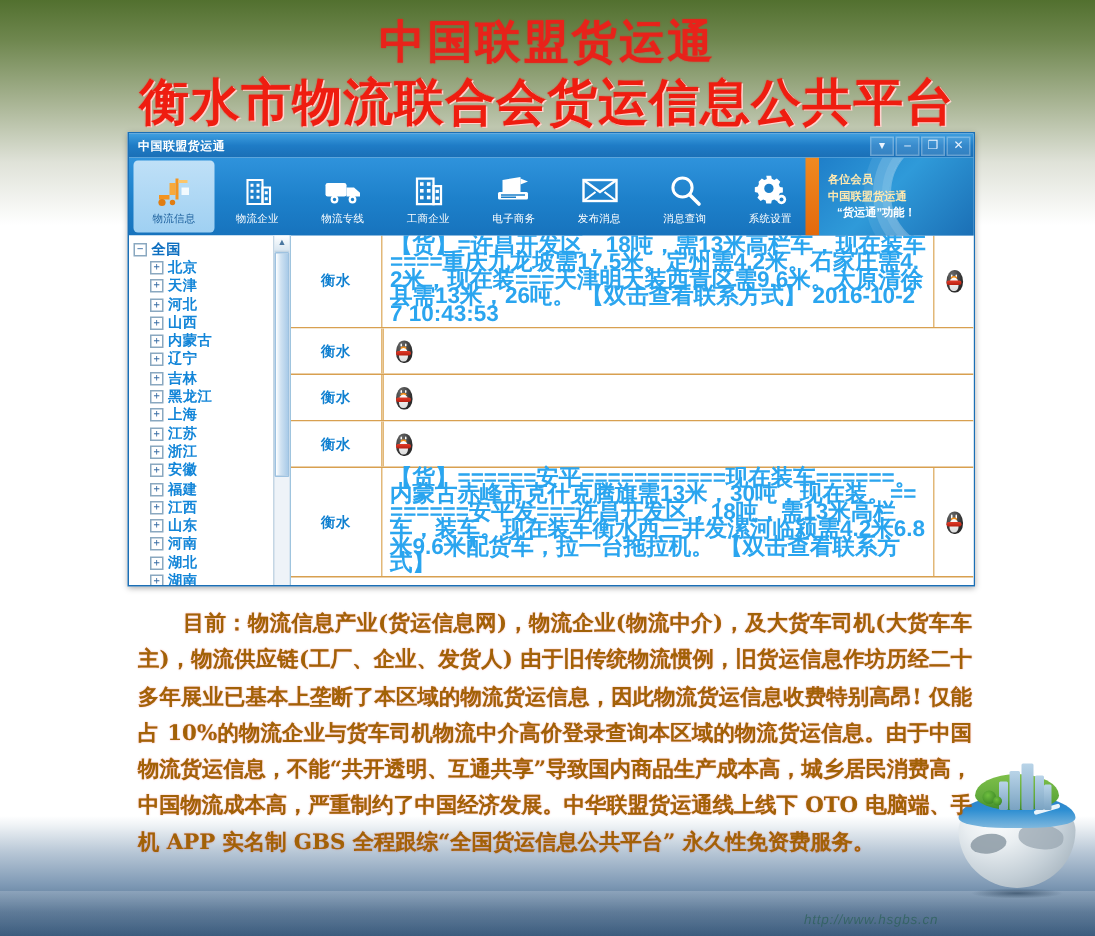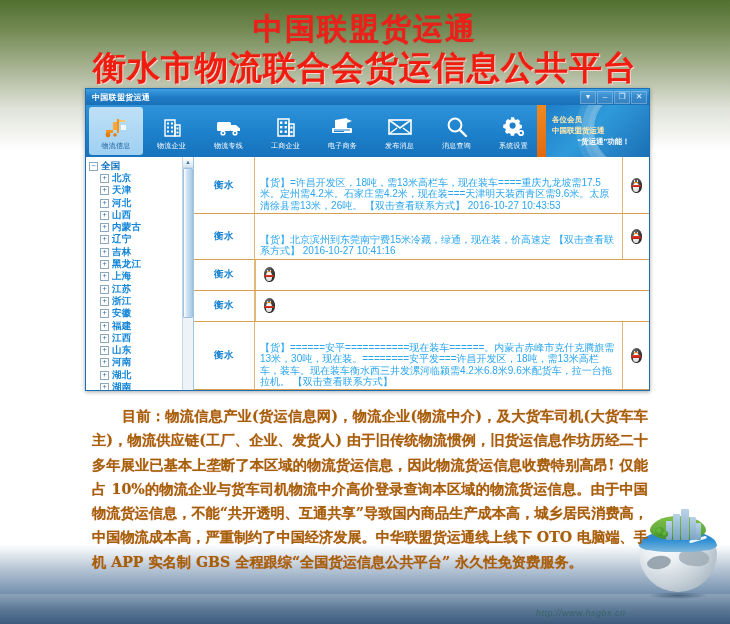--- a/index.html
+++ b/index.html
@@ -75,21 +75,21 @@
     flex:1;background:linear-gradient(135deg,#1f7fc9 0%,#2f9ad9 45%,#1b6fb5 100%);
     display:flex;flex-direction:column;justify-content:center;padding-left:6px;gap:1px;
     position:relative;overflow:hidden;
   }
   #tb-msg:before{
     content:"";position:absolute;right:-20px;top:-14px;width:74px;height:74px;border-radius:50%;
     border:1px solid rgba(255,255,255,.28);
     box-shadow:0 0 0 5px rgba(255,255,255,.10),0 0 0 11px rgba(255,255,255,.16),0 0 0 17px rgba(255,255,255,.09);
   }
   .tb-msg-line{font-size:7.5px;color:#ffe9b0;font-weight:bold;white-space:nowrap;position:relative;z-index:2;}
-  .tb-msg-line.l3{color:#ffffff;padding-left:6px;text-align:center;}
+  .tb-msg-line.l3{color:#ffffff;padding-left:6px;}
   
   #win-body{display:flex;height:233px;background:#ffffff;}
   
   #sidebar{
     width:108px;border-right:1px solid #9fc4de;box-sizing:border-box;
     background:#ffffff;position:relative;overflow:hidden;
   }
   #tree{padding:3px 0 0 3px;}
   .tnode{display:flex;align-items:center;height:12.3px;white-space:nowrap;cursor:pointer;}
   .tnode .tbox{
@@ -119,22 +119,22 @@
   #list-wrap{flex:1;display:flex;flex-direction:column;overflow:hidden;}
   .row{
     display:flex;border-bottom:1px solid #d8a050;min-height:30px;background:#ffffff;
   }
   .row .city{
     width:60px;flex:0 0 60px;display:flex;align-items:center;justify-content:center;
     font-size:9.5px;font-weight:bold;color:#0e7fd0;border-right:1px solid #e2b878;
     letter-spacing:.5px;
   }
   .row .msg{
-    flex:1;padding:20px 4px 3px 5px;font-size:10px;line-height:11.4px;color:#2aa5ef;
-    font-weight:normal;word-break:break-all;letter-spacing:0px;
+    flex:1;padding:1px 4px 3px 5px;font-size:15px;line-height:11.4px;color:#2aa5ef;
+    font-weight:bold;word-break:break-all;letter-spacing:0px;
   }
   .row .qq{
     width:26px;flex:0 0 26px;display:flex;align-items:center;justify-content:center;
     border-left:1px solid #e2b878;
   }
   .pengu{width:13px;height:15px;position:relative;}
   .pengu .body{
     position:absolute;left:1px;top:0;width:11px;height:15px;border-radius:50% 50% 46% 46%;
     background:radial-gradient(ellipse at 35% 25%,#6b6b6b,#2b2b2b 70%);
   }
@@ -474,21 +474,20 @@
               <span class="eye r"></span>
               <span class="beak"></span>
               <span class="belly"></span>
               <span class="scarf"></span>
             </span>
         </div>
       </div>
 
       <div class="row">
         <div class="city">衡水</div>
-        <div class="msg">【货】北京滨州到东莞南宁费15米冷藏，绿通，现在装，价高速定 【双击查看联系方式】 2016-10-27 10:41:16</div>
         <div class="qq">
           <span class="pengu">
               <span class="body"></span>
               <span class="eye l"></span>
               <span class="eye r"></span>
               <span class="beak"></span>
               <span class="belly"></span>
               <span class="scarf"></span>
             </span>
         </div>

